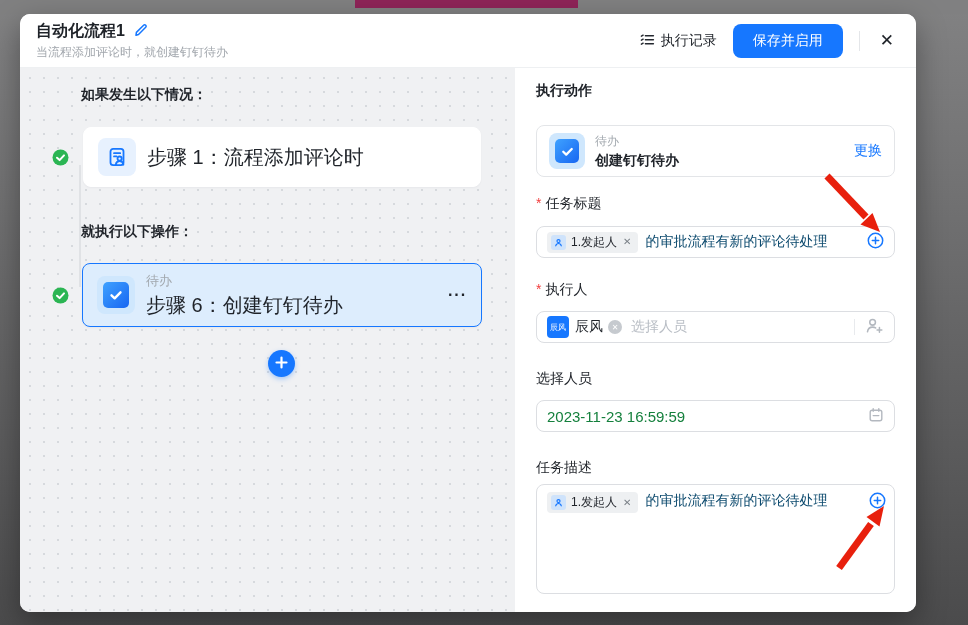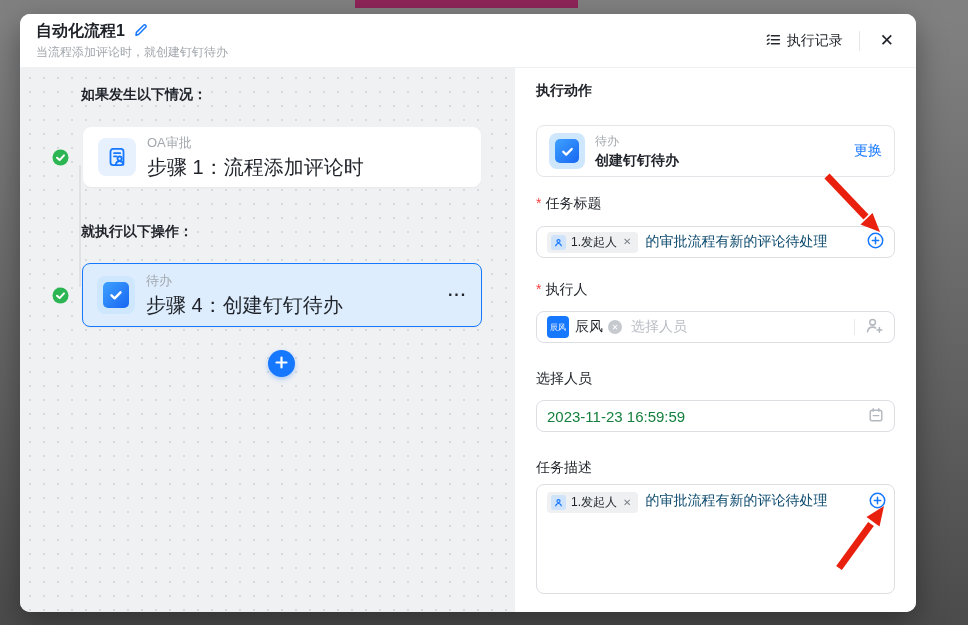--- a/index.html
+++ b/index.html
@@ -138,20 +138,21 @@
       <button class="runlog">
         <span>
           <svg width="15" height="15" viewBox="0 0 15 15" fill="none" stroke="#23272e" stroke-width="1.5" stroke-linecap="round">
             <path d="M1.4 4.2 L3.1 3.2 M5.4 3.7 H13.4"></path>
             <path d="M1.4 8.2 L3.1 7.2 M5.4 7.7 H13.4"></path>
             <path d="M1.4 12.2 L3.1 11.2 M5.4 11.7 H13.4"></path>
           </svg>
         </span>
         <span>执行记录</span>
       </button>
+      <button class="save-btn">保存并启用</button>
       <div class="hdr-div"></div>
       <button class="close-btn">
         <span>✕</span>
       </button>
     </div>
   </div>
 
   <div class="content">
 
     <div class="canvas">
@@ -175,36 +176,35 @@
       <div class="step-card trigger">
         <span class="app-ico">
           <svg width="22" height="22" viewBox="0 0 22 22" fill="none" stroke="#1677ff" stroke-width="1.8" stroke-linecap="round">
             <rect x="4.5" y="2.8" width="13" height="16.4" rx="2.6"></rect>
             <path d="M8 7.2 H14.2 M8 10.4 H10.6"></path>
             <circle cx="13.6" cy="12.6" r="2.1"></circle>
             <path d="M9.8 18.6 C10.1 16.4 11.6 15.2 13.6 15.2 C15.6 15.2 17.1 16.4 17.4 18.6"></path>
           </svg>
         </span>
         <div class="card-txt">
-          <span class="card-app">OA审批</span>
           <span class="card-step">步骤 1：流程添加评论时</span>
         </div>
       </div>
 
       <div class="step-card selected">
         <span class="todo-ico-outer">
           <span class="todo-ico-inner sm">
             <svg width="18" height="18" viewBox="0 0 24 24" fill="none">
                 <path d="M6 12.4 L10.2 16.4 L18 8.4" stroke="#fff" stroke-width="3.2" stroke-linecap="round" stroke-linejoin="round"></path>
               </svg>
           </span>
         </span>
         <div class="card-txt">
           <span class="card-app">待办</span>
-          <span class="card-step">步骤 4：创建钉钉待办</span>
+          <span class="card-step">步骤 6：创建钉钉待办</span>
         </div>
         <button class="card-menu">···</button>
       </div>
 
       <button class="add-step">
         <span>
           <svg width="13" height="13" viewBox="0 0 13 13">
               <path d="M6.5 1.5 V11.5 M1.5 6.5 H11.5" stroke="#fff" stroke-width="2.2" stroke-linecap="round"></path>
             </svg>
         </span>

